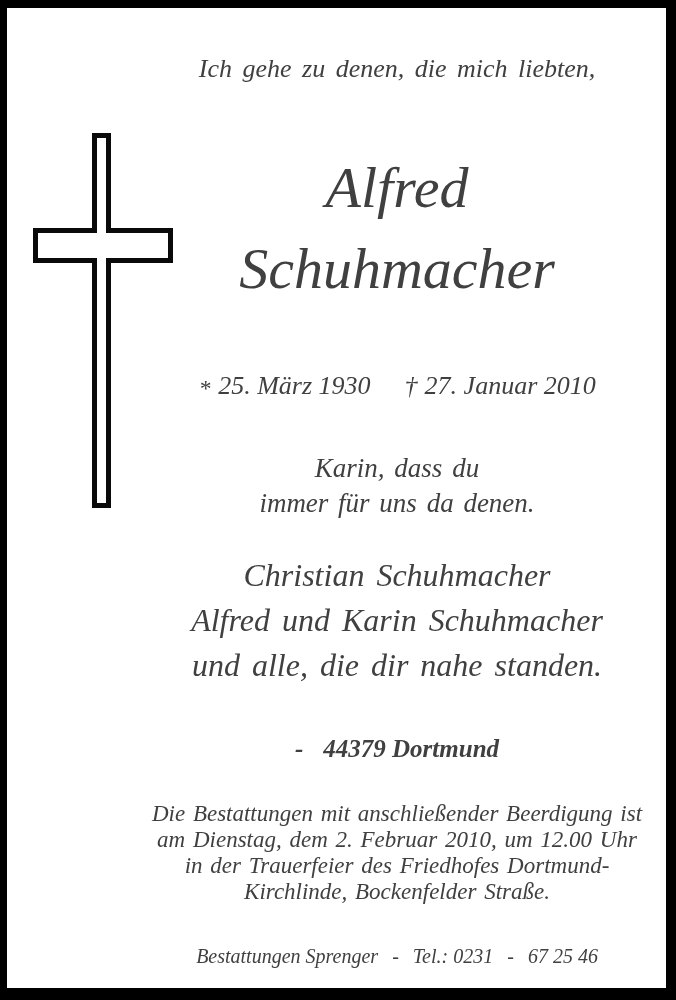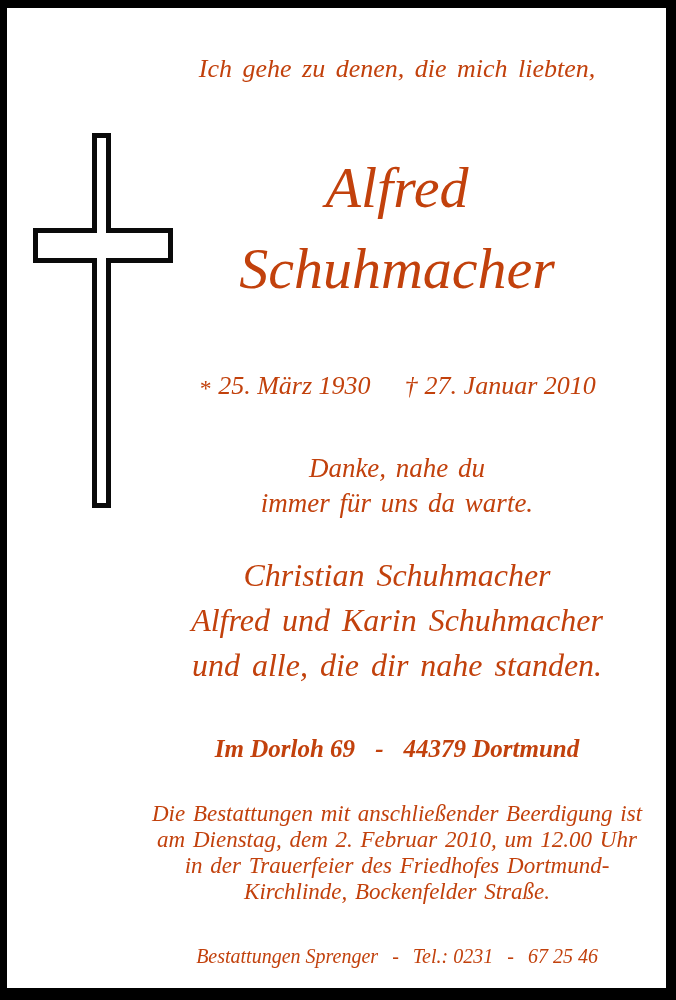--- a/index.html
+++ b/index.html
@@ -6,21 +6,21 @@
   .card {
     position: relative;
     width: 676px;
     height: 1000px;
     box-sizing: border-box;
     background: #ffffff;
     border-style: solid;
     border-color: #000000;
     border-width: 8px 10px 12px 7px; 
     font-family: "Liberation Serif", "DejaVu Serif", serif;
-    color: #c2410c;
+    color: #404040;
     overflow: hidden;
   }
   .block {
     position: absolute;
     left: 121px;
     right: 0;
     text-align: center;
     font-style: italic;
   }
   .quote    { top: 44px;  font-size: 26px; line-height: 34px; word-spacing: 4px; }
@@ -57,32 +57,31 @@
   <div class="block dates">
     <span class="grp">
       <span class="sym sym-star">*</span><span>25. März 1930</span>
     </span>
     <span class="grp">
       <span class="sym">†</span><span>27. Januar 2010</span>
     </span>
   </div>
 
   <div class="block thanks">
-    <div>Danke, nahe du</div>
-    <div>immer für uns da warte.</div>
+    <div>Karin, dass du</div>
+    <div>immer für uns da denen.</div>
   </div>
 
   <div class="block mourners">
     <div>Christian Schuhmacher</div>
     <div>Alfred und Karin Schuhmacher</div>
     <div>und alle, die dir nahe standen.</div>
   </div>
 
   <div class="block address">
-    <span>Im Dorloh 69</span>
     <span>-</span>
     <span>44379 Dortmund</span>
   </div>
 
   <div class="block funeral">
     <div>Die Bestattungen mit anschließender Beerdigung ist</div>
     <div>am Dienstag, dem 2. Februar 2010, um 12.00 Uhr</div>
     <div>in der Trauerfeier des Friedhofes Dortmund-</div>
     <div>Kirchlinde, Bockenfelder Straße.</div>
   </div>

